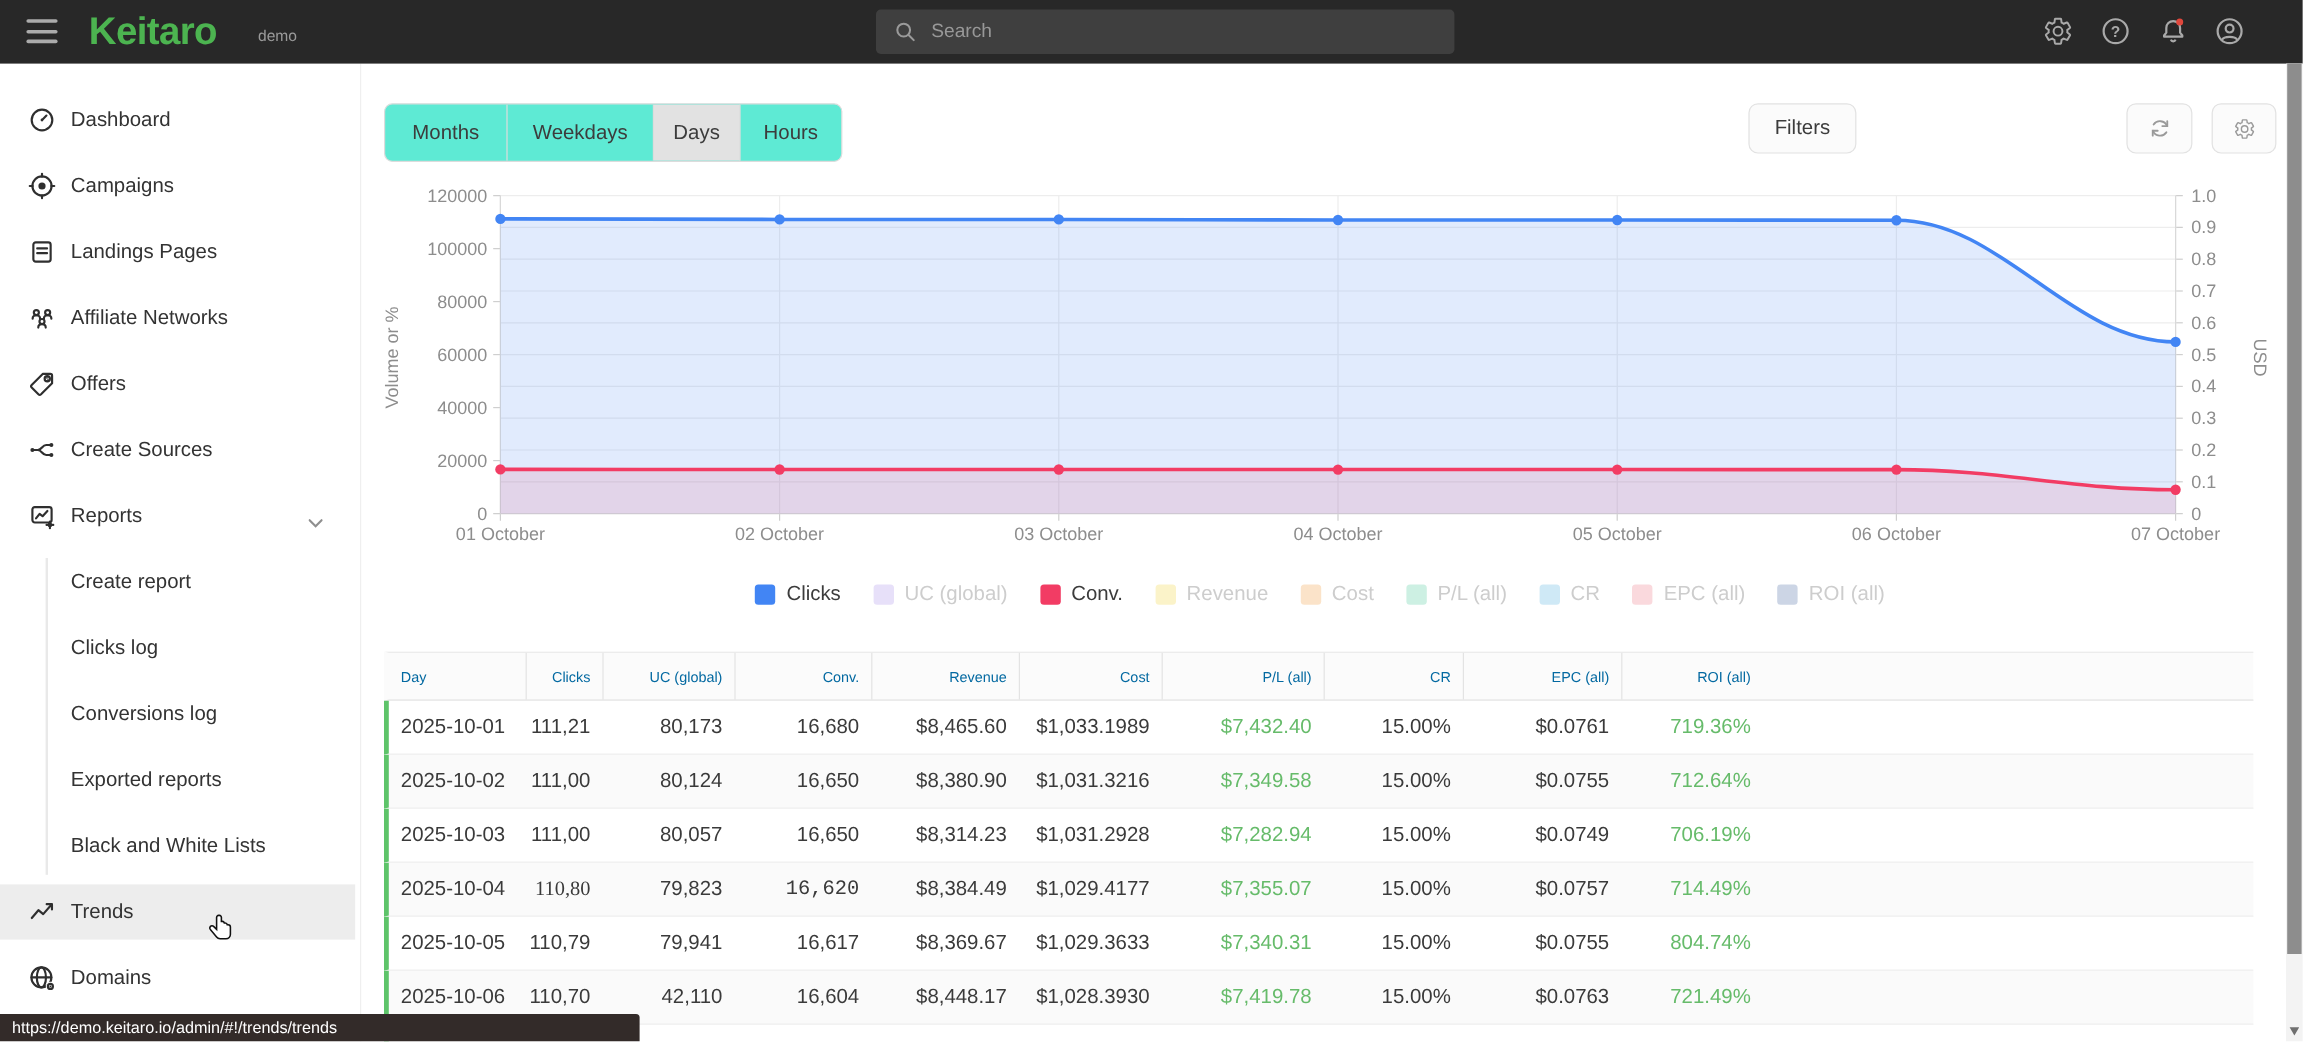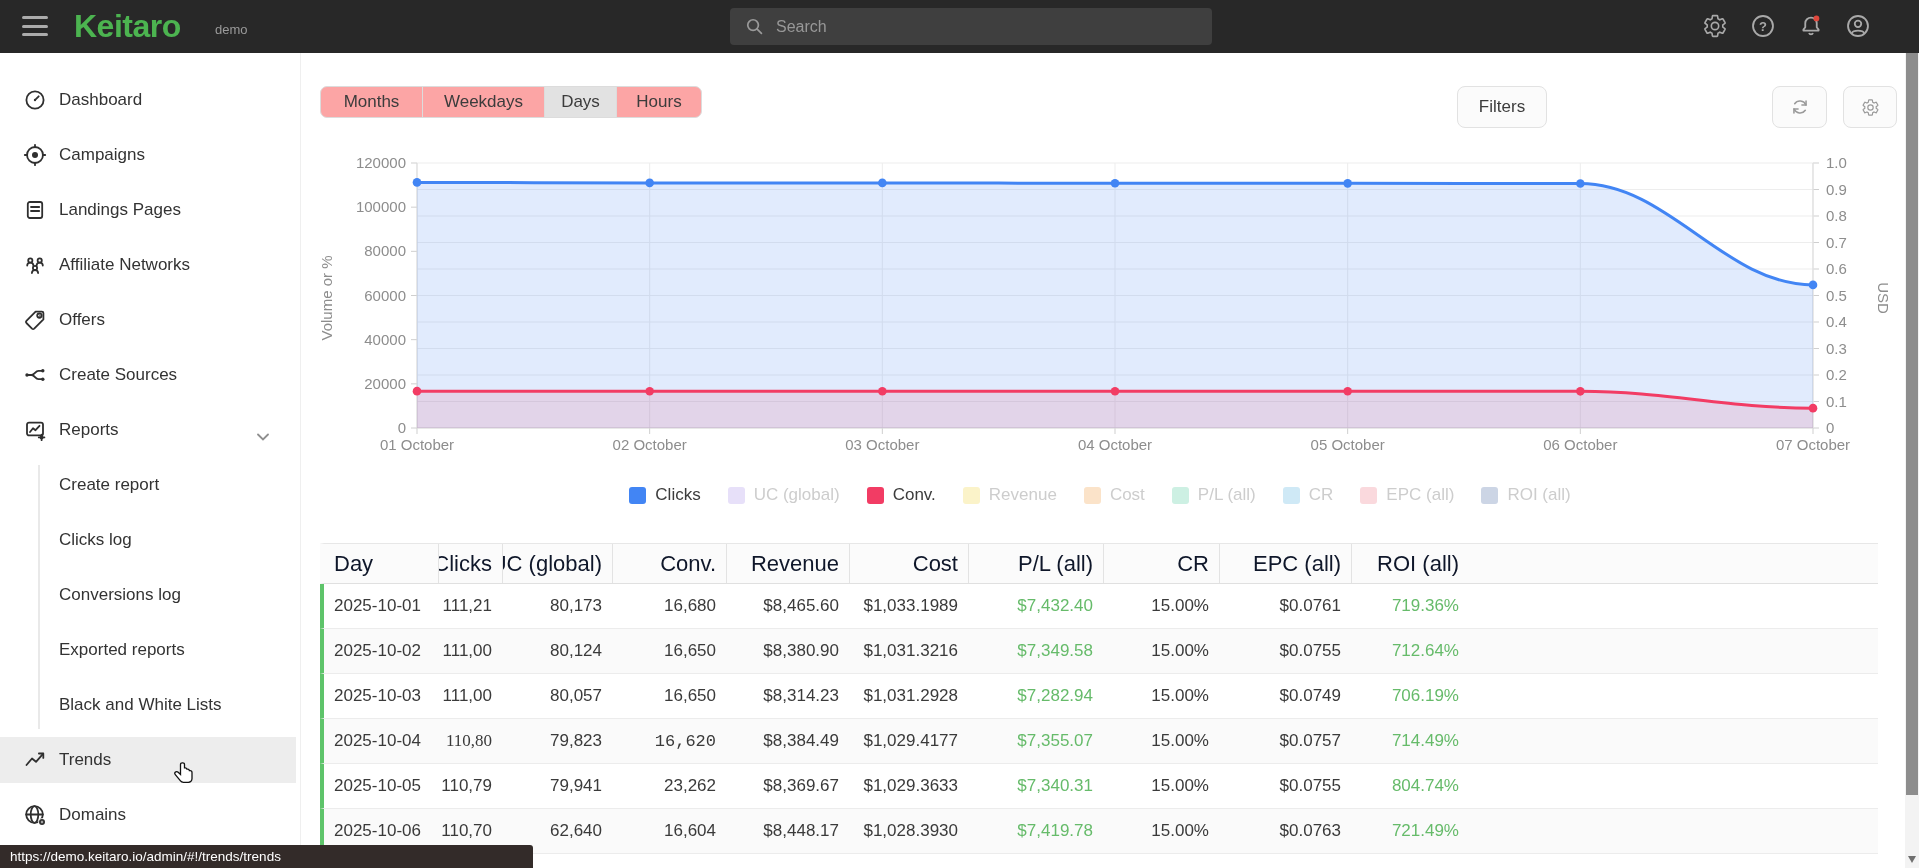--- a/index.html
+++ b/index.html
@@ -25,22 +25,22 @@
   .sitem .sicon{width:24px;height:24px;margin-left:23px;flex:none}
   .sitem .slabel{margin-left:12px;font-size:17px;color:#333;white-space:nowrap}
   .sitem.sub .slabel{margin-left:59px}
   .sitem.active{background:#ededed}
   .sitem .chev{position:absolute;left:257px;top:20px}
   .guide{position:absolute;left:38px;top:412px;width:2px;height:264px;background:#e9e9e9}
   .sicon .st{fill:none;stroke:#2f2f2f;stroke-width:1.8;stroke-linecap:round;stroke-linejoin:round}
   .cursor{position:absolute;left:174px;top:708px;z-index:20}
   
   .content{position:absolute;left:300px;top:53px;width:1605px;height:815px;background:#fff}
-  .tabs{position:absolute;left:20px;top:33px;height:32px;display:flex;border:1px solid #dcdcdc;
-        border-radius:7px;overflow:hidden;background:#fca5a5;box-sizing:border-box}
+  .tabs{position:absolute;left:20px;top:33px;height:49px;display:flex;border:1px solid #dcdcdc;
+        border-radius:7px;overflow:hidden;background:#5eead4;box-sizing:border-box}
   .tab{display:flex;align-items:center;justify-content:center;font-size:17px;color:#3c3c3c;
        border-right:1px solid #dcdcdc;cursor:pointer;box-sizing:border-box}
   .tab:last-child{border-right:0}
   .tab.active{background:#e2e2e2}
   .btn{position:absolute;top:33px;height:42px;box-sizing:border-box;border:1px solid #e2e2e2;
        border-radius:8px;background:#fbfbfb;display:flex;align-items:center;justify-content:center;
        font-size:17px;color:#3c3c3c;cursor:pointer}
   #filtersBtn{left:1157px;width:90px}
   #rangeSel{left:1254px;width:202px;justify-content:space-between;padding:0 16px;background:#fff}
   #refreshBtn{left:1472px;width:55px}
@@ -55,21 +55,21 @@
   
   .tablewrap{position:absolute;left:20px;top:490px;width:1558px;height:325px;overflow:hidden}
   .thead{display:flex;height:41px;box-sizing:border-box;border-top:1px solid #e7e7e7;
          border-bottom:1px solid #e0e0e0;background:#fbfbfb;border-left:4px solid transparent}
   .trow{display:flex;height:45px;box-sizing:border-box;border-bottom:1px solid #ececec;
         border-left:4px solid #5ec46a;background:#fff}
   .trow.alt{background:#fafafa}
   .cell{box-sizing:border-box;display:flex;align-items:center;font-size:17px;color:#3a3a3a;
         padding:0 10px;white-space:nowrap;overflow:hidden;flex:none}
   .cell.r{justify-content:flex-end}
-  .thead .cell{font-size:22px;color:#0f172a}
+  .thead .cell{font-size:12px;color:#0369a1}
   .thead .cell.div{border-left:1px solid #e3e3e3}
   .cell.green{color:#66bb6a}
   
   .tooltip{position:absolute;left:0;top:845px;width:533px;height:23px;background:#332b29;color:#fff;
            font-size:13.5px;line-height:23px;padding-left:10px;box-sizing:border-box;z-index:60;
            border-top-right-radius:3px}
   .scrollbar{position:absolute;right:0;top:53px;width:14px;height:815px;background:#f3f3f3;z-index:50}
   .thumb{position:absolute;left:1px;top:0;width:12px;height:742px;background:#8d8d8d;cursor:pointer}
   .sarrow{position:absolute;left:3px;bottom:5px;width:0;height:0;border-left:4px solid transparent;
           border-right:4px solid transparent;border-top:7px solid #6f6f6f;cursor:pointer}
@@ -466,33 +466,33 @@
         <div class="cell r green" style="width: 135px;">$7,355.07</div>
         <div class="cell r" style="width: 116px;">15.00%</div>
         <div class="cell r" style="width: 132px;">$0.0757</div>
         <div class="cell r green" style="width: 118px;">714.49%</div>
         <div class="cell" style="width: 407px;"></div>
       </div>
       <div class="trow">
         <div class="cell" style="width: 114px;">2025-10-05</div>
         <div class="cell r" style="width: 64px;">110,79</div>
         <div class="cell r" style="width: 110px;">79,941</div>
-        <div class="cell r" style="width: 114px;">23,262</div>
+        <div class="cell r" style="width: 114px;">16,617</div>
         <div class="cell r" style="width: 123px;">$8,369.67</div>
         <div class="cell r" style="width: 119px;">$1,029.3633</div>
         <div class="cell r green" style="width: 135px;">$7,340.31</div>
         <div class="cell r" style="width: 116px;">15.00%</div>
         <div class="cell r" style="width: 132px;">$0.0755</div>
         <div class="cell r green" style="width: 118px;">804.74%</div>
         <div class="cell" style="width: 407px;"></div>
       </div>
       <div class="trow alt">
         <div class="cell" style="width: 114px;">2025-10-06</div>
         <div class="cell r" style="width: 64px;">110,70</div>
-        <div class="cell r" style="width: 110px;">62,640</div>
+        <div class="cell r" style="width: 110px;">42,110</div>
         <div class="cell r" style="width: 114px;">16,604</div>
         <div class="cell r" style="width: 123px;">$8,448.17</div>
         <div class="cell r" style="width: 119px;">$1,028.3930</div>
         <div class="cell r green" style="width: 135px;">$7,419.78</div>
         <div class="cell r" style="width: 116px;">15.00%</div>
         <div class="cell r" style="width: 132px;">$0.0763</div>
         <div class="cell r green" style="width: 118px;">721.49%</div>
         <div class="cell" style="width: 407px;"></div>
       </div>
       <div class="trow">

